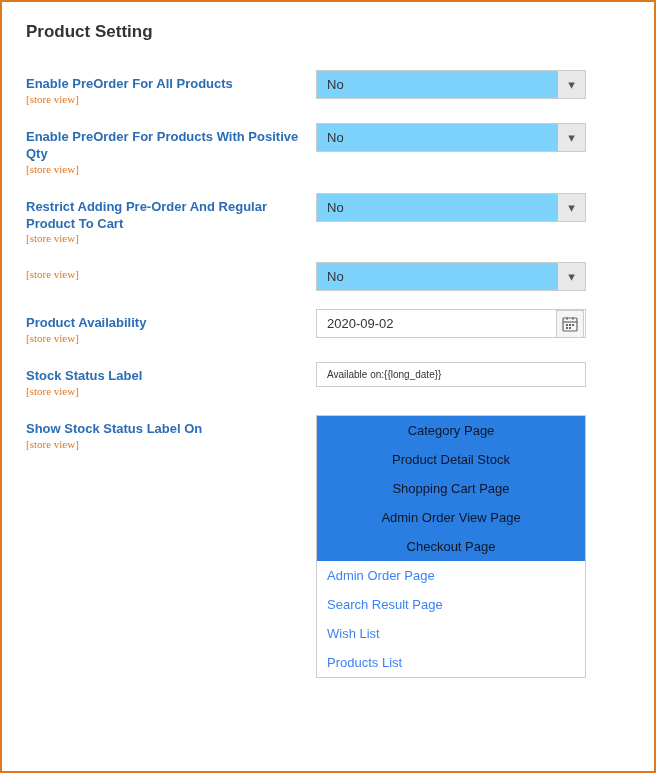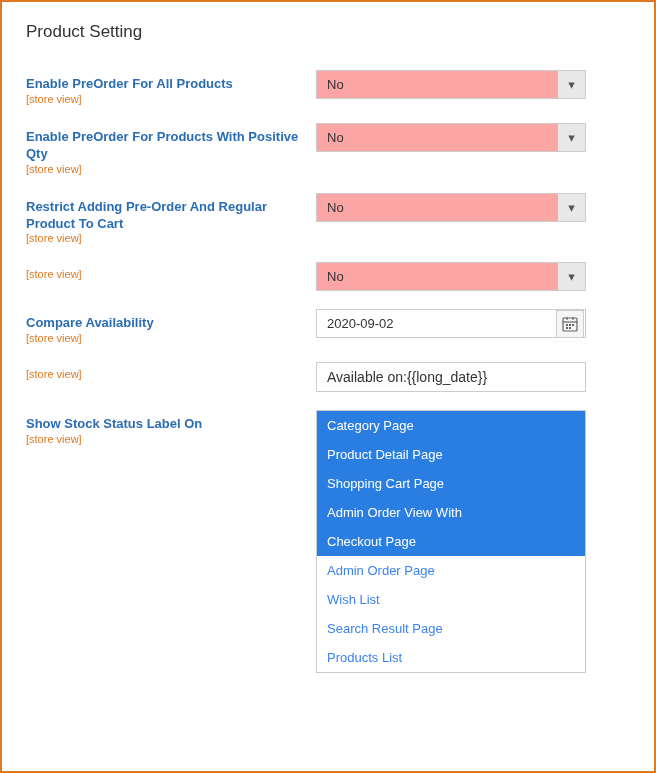--- a/index.html
+++ b/index.html
@@ -13,21 +13,21 @@
     }
     .outer-container {
       width: 656px;
       min-height: 773px;
       background: #fff;
       border: 2px solid #e07820;
       padding: 20px 24px 30px 24px;
     }
     .page-title {
       font-size: 17px;
-      font-weight: normal;
+      font-weight: bold;
       color: #333;
       margin-bottom: 28px;
     }
     .form-row {
       display: flex;
       align-items: flex-start;
       margin-bottom: 18px;
     }
     .label-col {
       width: 290px;
@@ -40,35 +40,36 @@
       color: #2a6db5;
       font-size: 13px;
       font-weight: bold;
       display: block;
       line-height: 1.3;
     }
     .label-sub {
       color: #e07820;
       font-size: 11px;
       display: block;
+      font-family: Liberation Serif, serif;
     }
     .input-col {
       flex: 1;
     }
     .select-wrapper {
       position: relative;
       display: inline-block;
       width: 100%;
       max-width: 270px;
     }
     .select-wrapper select {
       width: 100%;
       padding: 6px 28px 6px 10px;
       border: 1px solid #ccc;
-      background: #fca5a5;
+      background: #7dd3fc;
       font-size: 13px;
       color: #333;
       appearance: none;
       -webkit-appearance: none;
       cursor: pointer;
     }
     .select-arrow {
       position: absolute;
       right: 0;
       top: 0;
@@ -112,42 +113,43 @@
       justify-content: center;
       cursor: pointer;
       background: #f5f5f5;
       border: 1px solid #ccc;
     }
     .text-input {
       width: 100%;
       max-width: 270px;
       padding: 6px 10px;
       border: 1px solid #ccc;
-      font-size: 14px;
+      font-size: 10px;
       color: #333;
     }
     .multiselect-wrapper {
       width: 100%;
       max-width: 270px;
     }
     .multiselect-list {
       border: 1px solid #ccc;
       background: #fff;
       width: 100%;
       list-style: none;
       font-size: 13px;
     }
     .multiselect-list li {
       padding: 7px 10px;
       cursor: pointer;
       color: #3b82f6;
     }
     .multiselect-list li.selected {
       background: #2a7de1;
-      color: #ffffff;
+      color: #0f172a;
+      text-align: center;
     }
   </style>
 </head>
 <body>
 
 <div class="outer-container">
   <div class="page-title">Product Setting</div>
 
   <div id="form-rows">
       <div class="form-row">
@@ -172,58 +174,59 @@
         <div class="input-col"><div class="select-wrapper"><select><option value="No">No</option><option value="Yes">Yes</option></select><div class="select-arrow"></div></div></div>
       </div>
       <div class="form-row">
         <div class="label-col">
           <span class="label-sub">[store view]</span>
         </div>
         <div class="input-col"><div class="select-wrapper"><select><option value="No">No</option><option value="Yes">Yes</option></select><div class="select-arrow"></div></div></div>
       </div>
       <div class="form-row">
         <div class="label-col">
-          <span class="label-main">Compare Availability</span>
+          <span class="label-main">Product Availability</span>
           <span class="label-sub">[store view]</span>
         </div>
         <div class="input-col"><div class="date-wrapper"><input type="text" value="2020-09-02" style=""><div class="date-icon">
               <svg width="16" height="16" viewBox="0 0 16 16" fill="none" xmlns="http://www.w3.org/2000/svg">
       <rect x="1" y="2" width="14" height="13" rx="1" stroke="#666" stroke-width="1.2" fill="none"></rect>
       <line x1="1" y1="6" x2="15" y2="6" stroke="#666" stroke-width="1.2"></line>
       <line x1="5" y1="1" x2="5" y2="4" stroke="#666" stroke-width="1.2"></line>
       <line x1="11" y1="1" x2="11" y2="4" stroke="#666" stroke-width="1.2"></line>
       <rect x="4" y="8" width="2" height="2" fill="#666"></rect>
       <rect x="7" y="8" width="2" height="2" fill="#666"></rect>
       <rect x="10" y="8" width="2" height="2" fill="#666"></rect>
       <rect x="4" y="11" width="2" height="2" fill="#666"></rect>
       <rect x="7" y="11" width="2" height="2" fill="#666"></rect>
     </svg>
             </div></div></div>
       </div>
       <div class="form-row">
         <div class="label-col">
+          <span class="label-main">Stock Status Label</span>
           <span class="label-sub">[store view]</span>
         </div>
         <div class="input-col"><input type="text" class="text-input" value="Available on:{{long_date}}" style=""></div>
       </div>
       <div class="form-row">
         <div class="label-col">
           <span class="label-main">Show Stock Status Label On</span>
           <span class="label-sub">[store view]</span>
         </div>
         <div class="input-col">
           <div class="multiselect-wrapper">
             <ul class="multiselect-list">
               <li class="selected">Category Page</li>
-              <li class="selected">Product Detail Page</li>
+              <li class="selected">Product Detail Stock</li>
               <li class="selected">Shopping Cart Page</li>
-              <li class="selected">Admin Order View With</li>
+              <li class="selected">Admin Order View Page</li>
               <li class="selected">Checkout Page</li>
               <li>Admin Order Page</li>
+              <li>Search Result Page</li>
               <li>Wish List</li>
-              <li>Search Result Page</li>
               <li>Products List</li>
             </ul>
           </div>
         </div>
       </div>
     </div>
 </div>
 
 </body></html>

